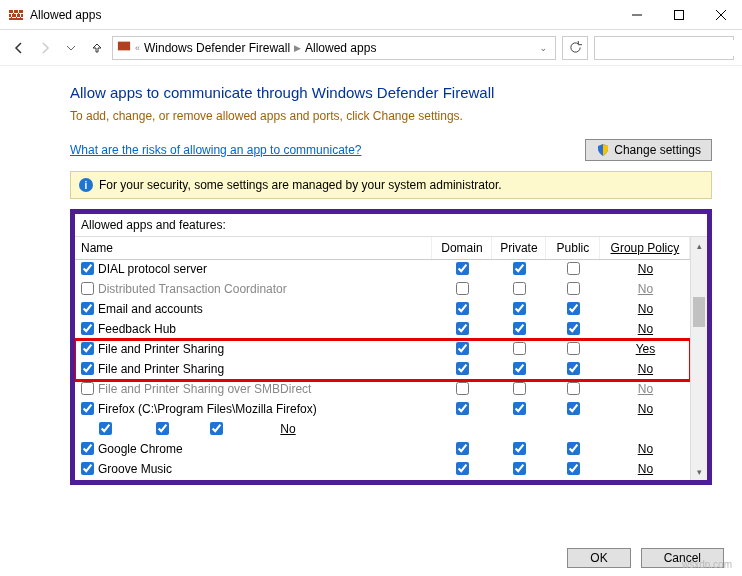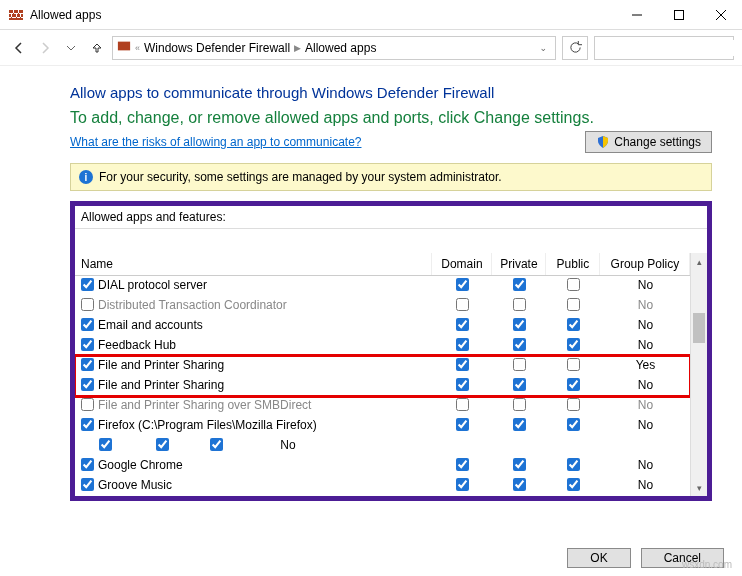--- a/index.html
+++ b/index.html
@@ -15,38 +15,38 @@
 .navbtn.disabled { color:#ccc; }
 .addrbar { flex: 1; height: 24px; border: 1px solid #ccc; display: flex; align-items: center; padding: 0 4px; gap: 4px; }
 .addrbar .crumb { color: #000; }
 .addrbar .sep { color:#888; font-size:9px; }
 .addr-drop { margin-left:auto; color:#666; font-size:9px; padding:0 4px;}
 .refresh { width: 26px; height: 24px; border:1px solid #ccc; display:flex; align-items:center; justify-content:center; margin-left:2px;}
 .searchbox { width: 140px; height: 24px; border: 1px solid #ccc; display: flex; align-items: center; padding: 0 4px; margin-left:2px;}
 .searchbox input { border:0; outline:0; flex:1; font-size:12px; }
 .content { padding: 18px 30px 0 70px; }
 h1 { font-size: 15px; font-weight: normal; color: #003399; margin: 0 0 8px 0; }
-.sub { font-size: 16px; color:#15803d; margin:0 0 4px 0; }
+.sub { font-size: 12px; color:#a16207; margin:0 0 16px 0; }
 .linkrow { display:flex; align-items:center; }
 .link { color:#0066cc; font-size:12px; }
 .chgbtn { margin-left:auto; padding: 3px 10px; border:1px solid #8a8a8a; background:#e1e1e1; display:flex; align-items:center; gap:4px; font-size:12px; }
 .shield { width:14px; height:14px; }
 .info-banner { margin-top:10px; border:1px solid #d6d29a; background:#fdf9cc; padding:6px 8px; display:flex; align-items:center; gap:6px; font-size:12px; }
 .info-icon { width:14px; height:14px; display:inline-flex; align-items:center; justify-content:center; background:#1e73d4; color:#fff; border-radius:50%; font-size:10px; font-weight:bold; }
 .listbox { margin-top:10px; border:5px solid #4c1d95; }
 .listbox-title { padding:4px 6px; font-size:12px; border-bottom:1px solid #ddd; }
-.grid-wrap { display:flex;margin-top:24px; }
+.grid-wrap { display:flex; }
 .grid { width:100%; }
 .ghead { display:flex; border-bottom:1px solid #ccc; background:#fff; font-size:12px; }
 .ghead > div { padding:4px 6px; border-right:1px solid #eee; }
 .col-name { flex:1; }
 .col-d { width:60px; text-align:center; }
 .col-pr { width:54px; text-align:center; }
 .col-pu { width:54px; text-align:center; }
-.col-gp { width:90px; text-align:center; }
+.col-gp { width:90px; text-align:center;text-decoration:underline; }
 .rows { max-height:220px; overflow:hidden; }
 .row { display:flex; font-size:12px; padding:1px 0; }
 .row > div { padding:1px 6px; }
 .row .col-name { display:flex; align-items:flex-start; gap:4px; }
 .row.disabled { color:#888; }
 .hl { outline:3px solid #e40000; outline-offset:-1px; }
 .gp { text-align:center; }
 .scrollbar { width:17px; background:#f0f0f0; border-left:1px solid #ddd; position:relative; }
 .scroll-up, .scroll-dn { height:17px; display:flex; align-items:center; justify-content:center; color:#666; font-size:9px; }
 .scroll-thumb { position:absolute; top:60px; left:2px; right:2px; height:30px; background:#c1c1c1; }

